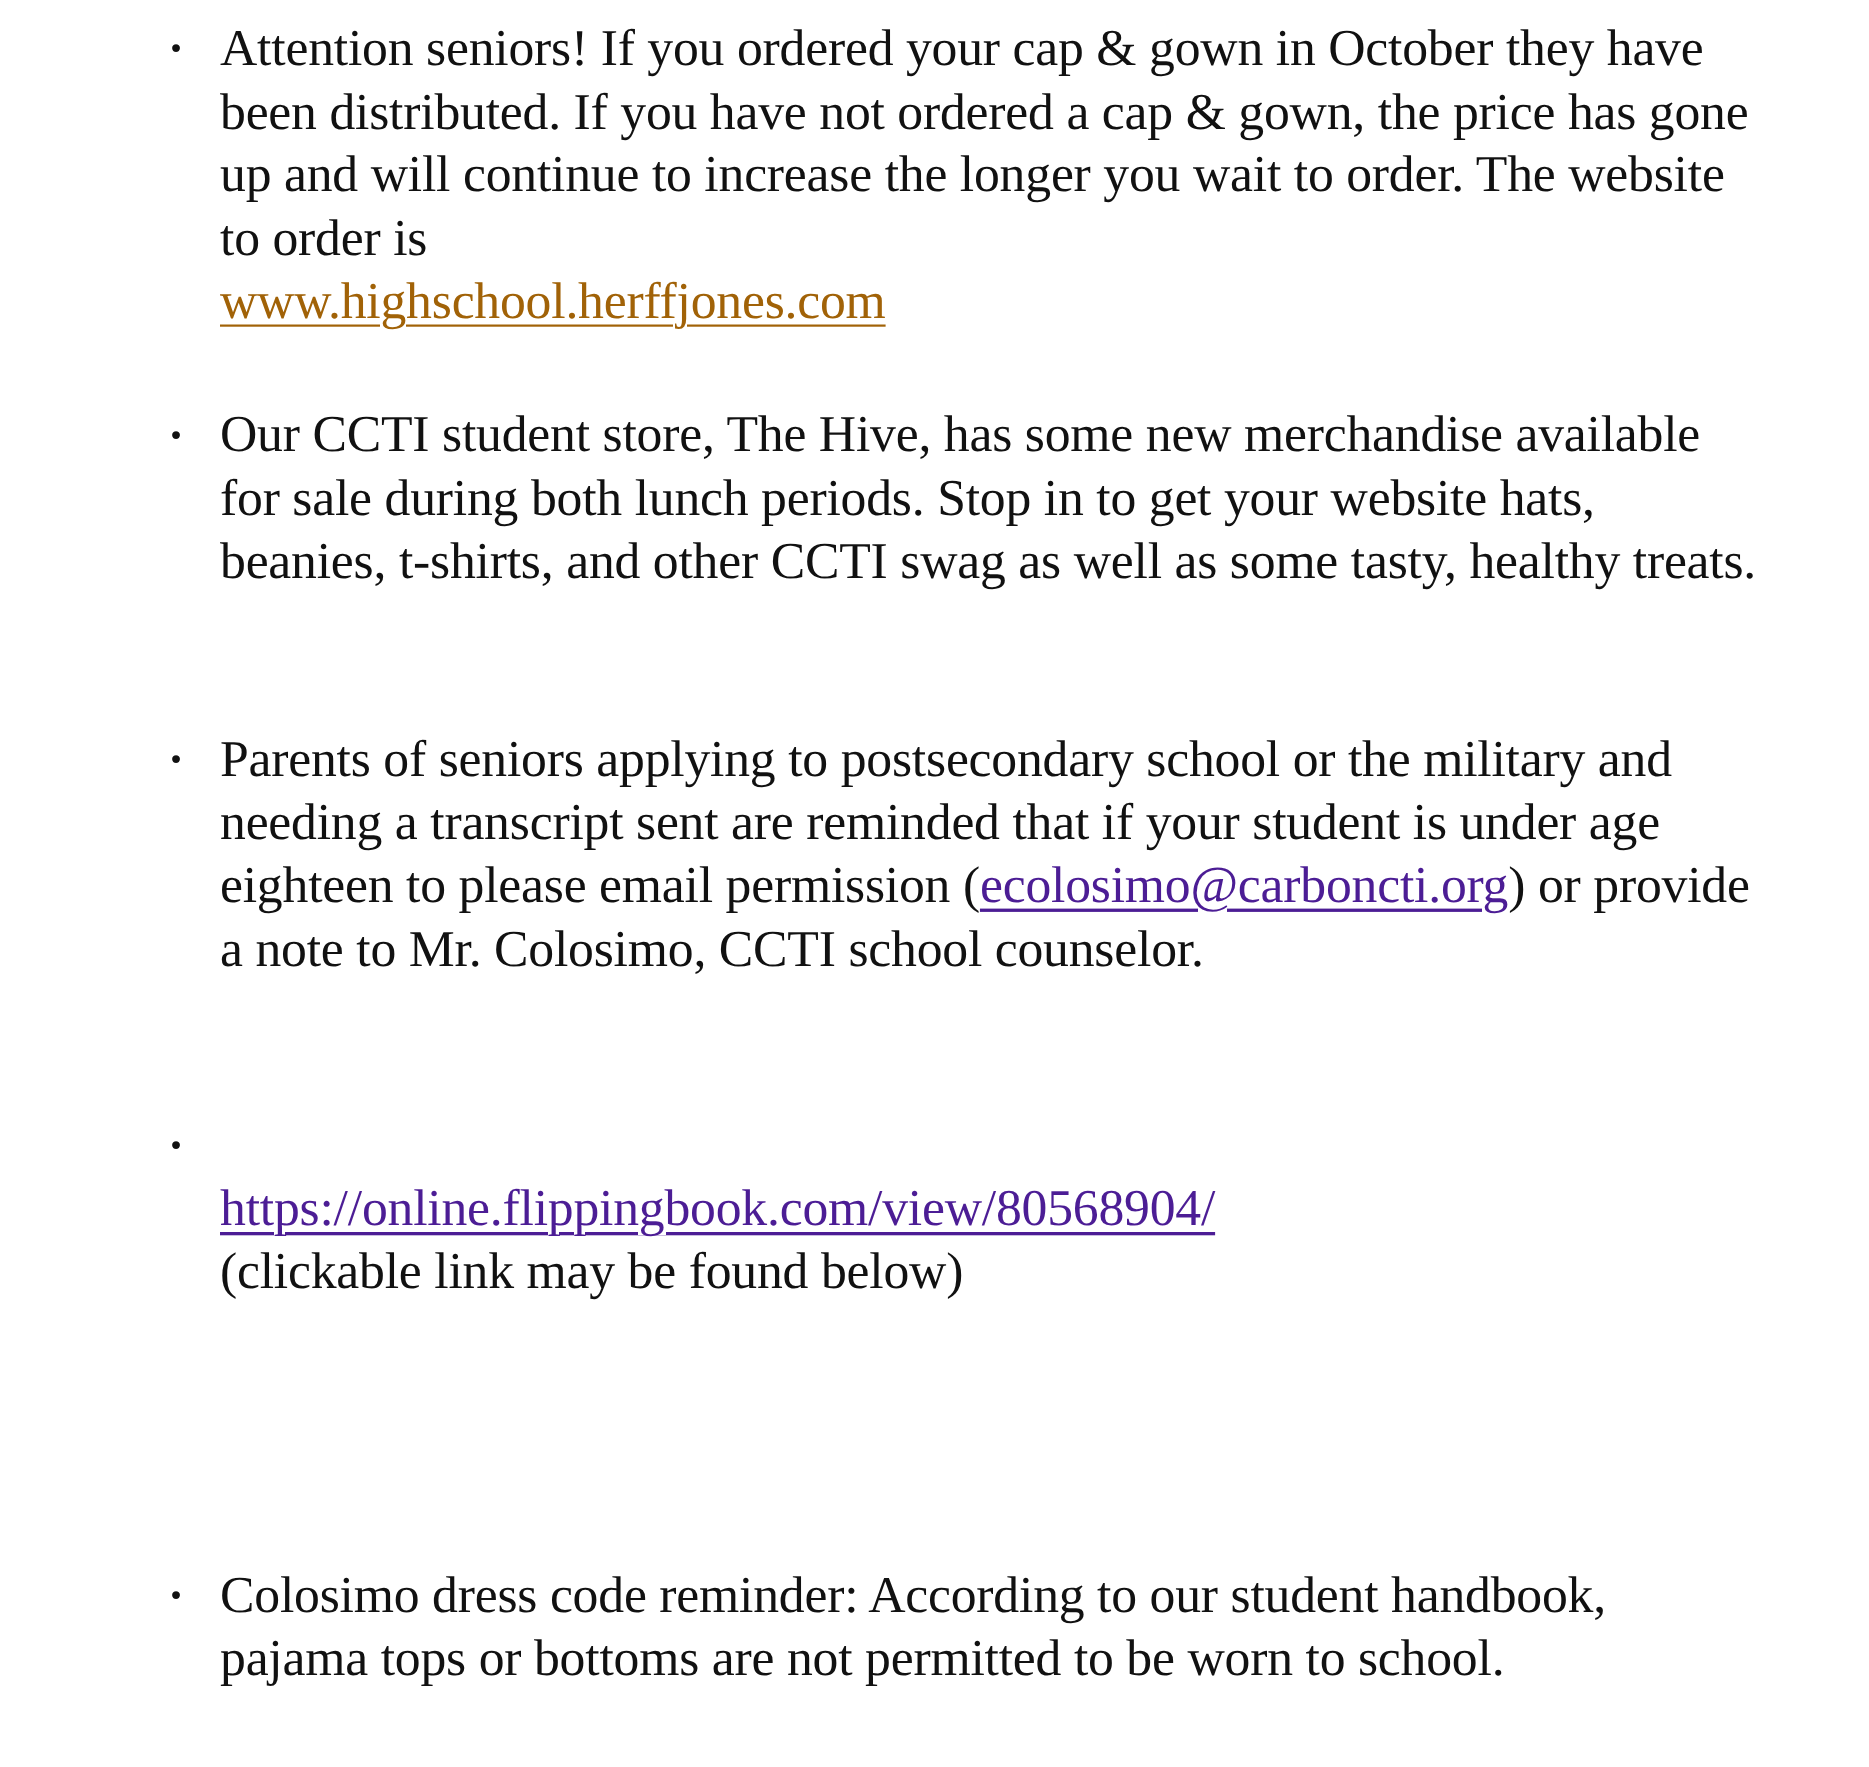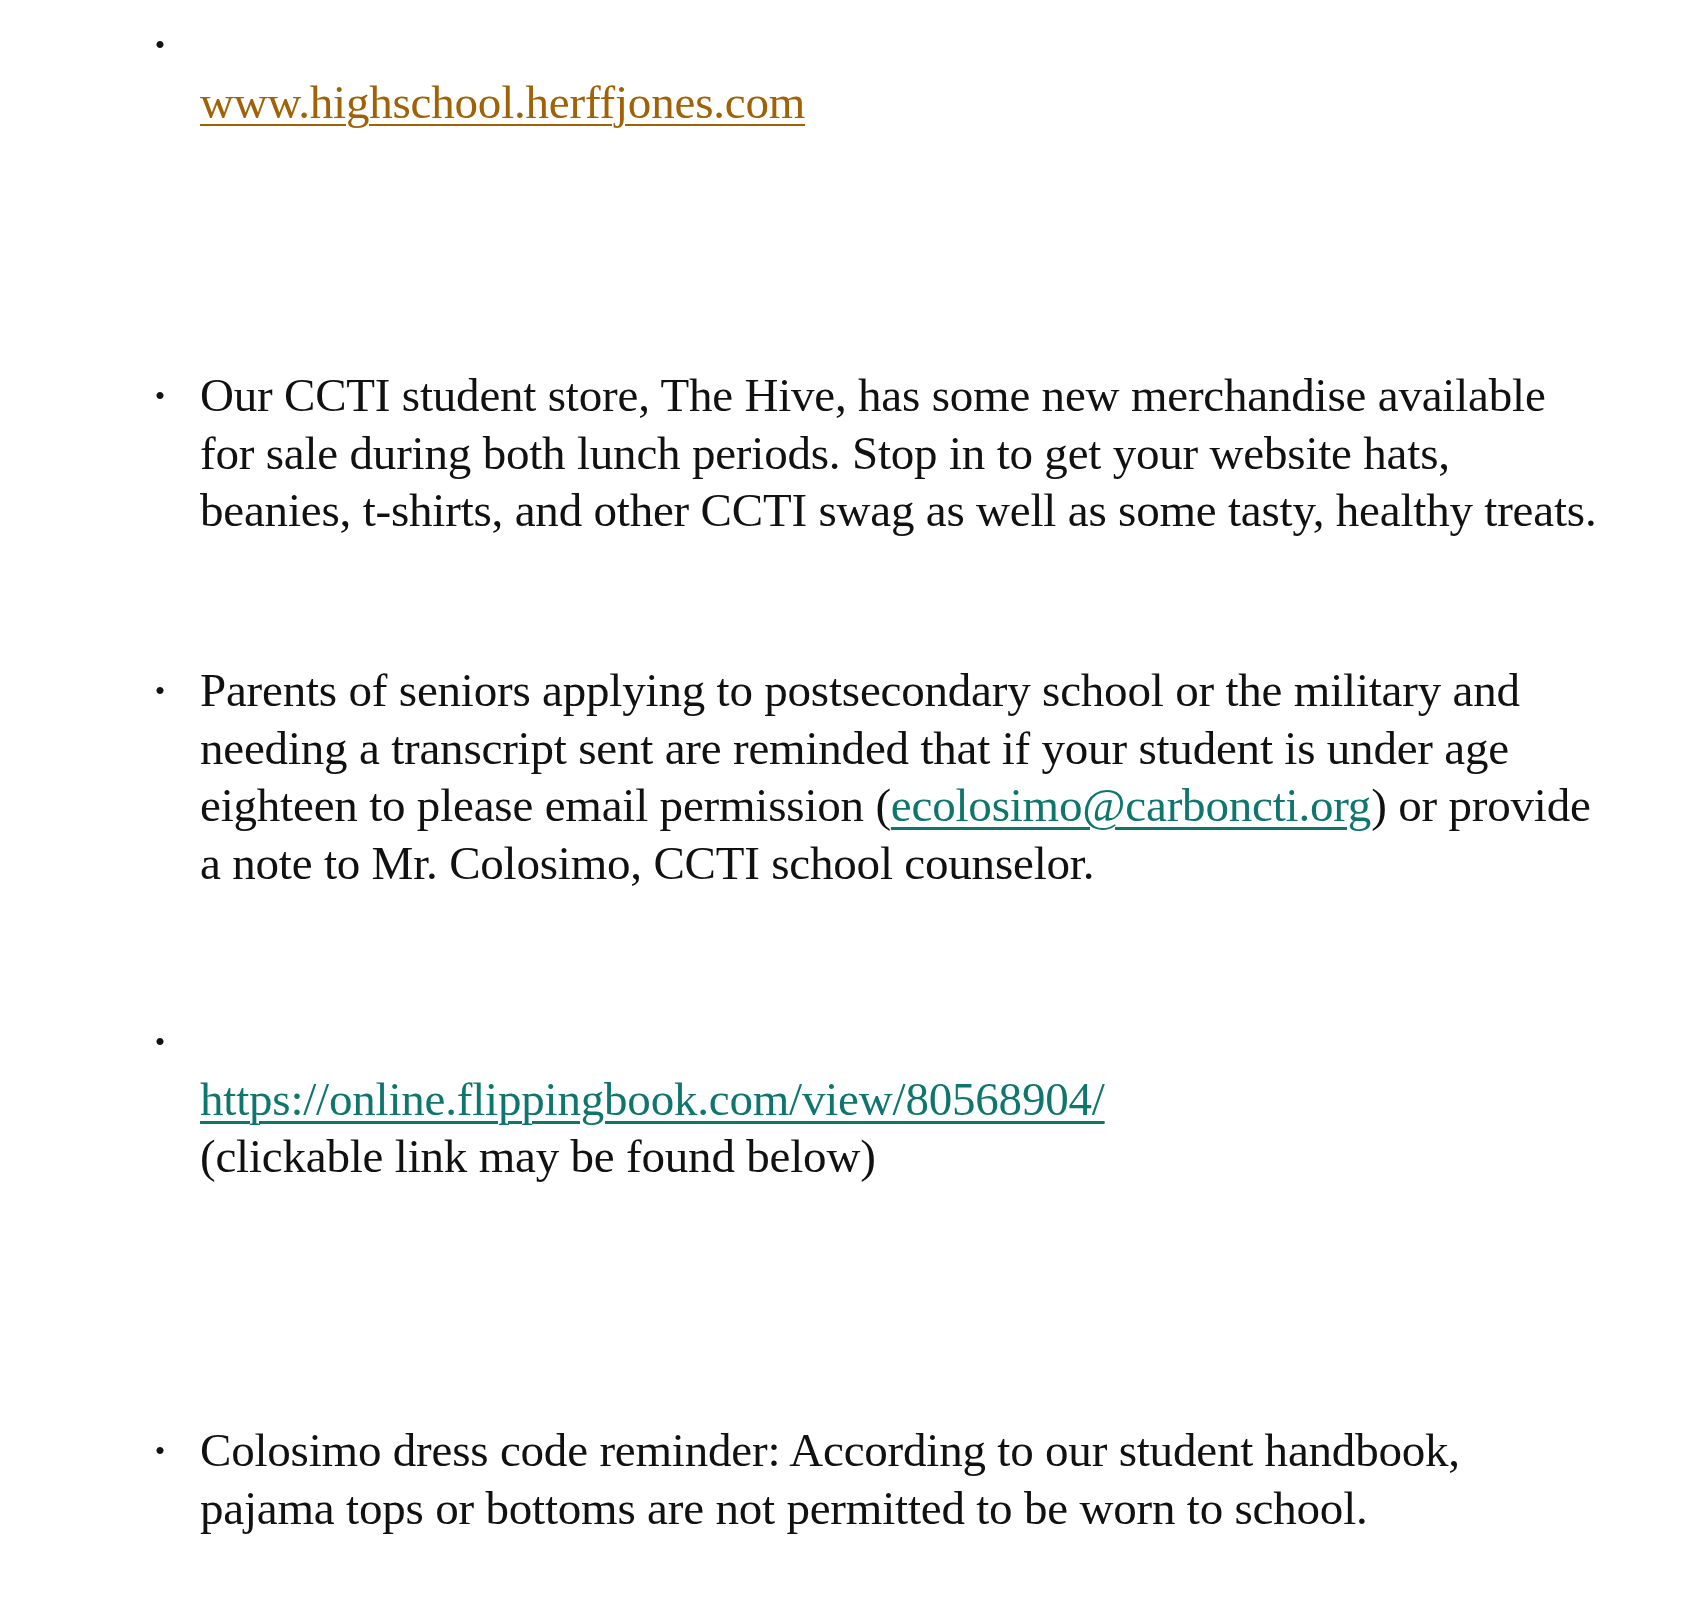--- a/index.html
+++ b/index.html
@@ -45,40 +45,40 @@
       line-height: 57.5px;
     }
     .t { display: inline; }
     a.link-dark {
       color: #a16207;
       text-decoration: underline;
       text-decoration-thickness: 2px;
       text-underline-offset: 6px;
     }
     a.link-blue {
-      color: #0f766e;
+      color: #4c1d95;
       text-decoration: underline;
       text-decoration-thickness: 3px;
       text-underline-offset: 6px;
     }
     #item-1 { top: 16px; }
     #item-2 { top: 367px; }
     #item-3 { top: 662px; }
     #item-4 { top: 1013px; }
     #item-5 { top: 1422px; }
   </style>
 </head>
 <body>
 
 <div class="page">
   <ul class="bullets">
 
     <li class="item" id="item-1">
       <span class="bullet">•</span>
-      <br>
+      <span class="t">Attention seniors! If you ordered your cap &amp; gown in October they have been distributed. If you have not ordered a cap &amp; gown, the price has gone up and will continue to increase the longer you wait to order. The website to order is</span><br>
       <a class="link-dark" href="#">www.highschool.herffjones.com</a>
     </li>
 
     <li class="item" id="item-2">
       <span class="bullet">•</span>
       <span class="t">Our CCTI student store, The Hive, has some new merchandise available for sale during both lunch periods. Stop in to get your website hats, beanies, t-shirts, and other CCTI swag as well as some tasty, healthy treats.</span>
     </li>
 
     <li class="item" id="item-3">
       <span class="bullet">•</span>

